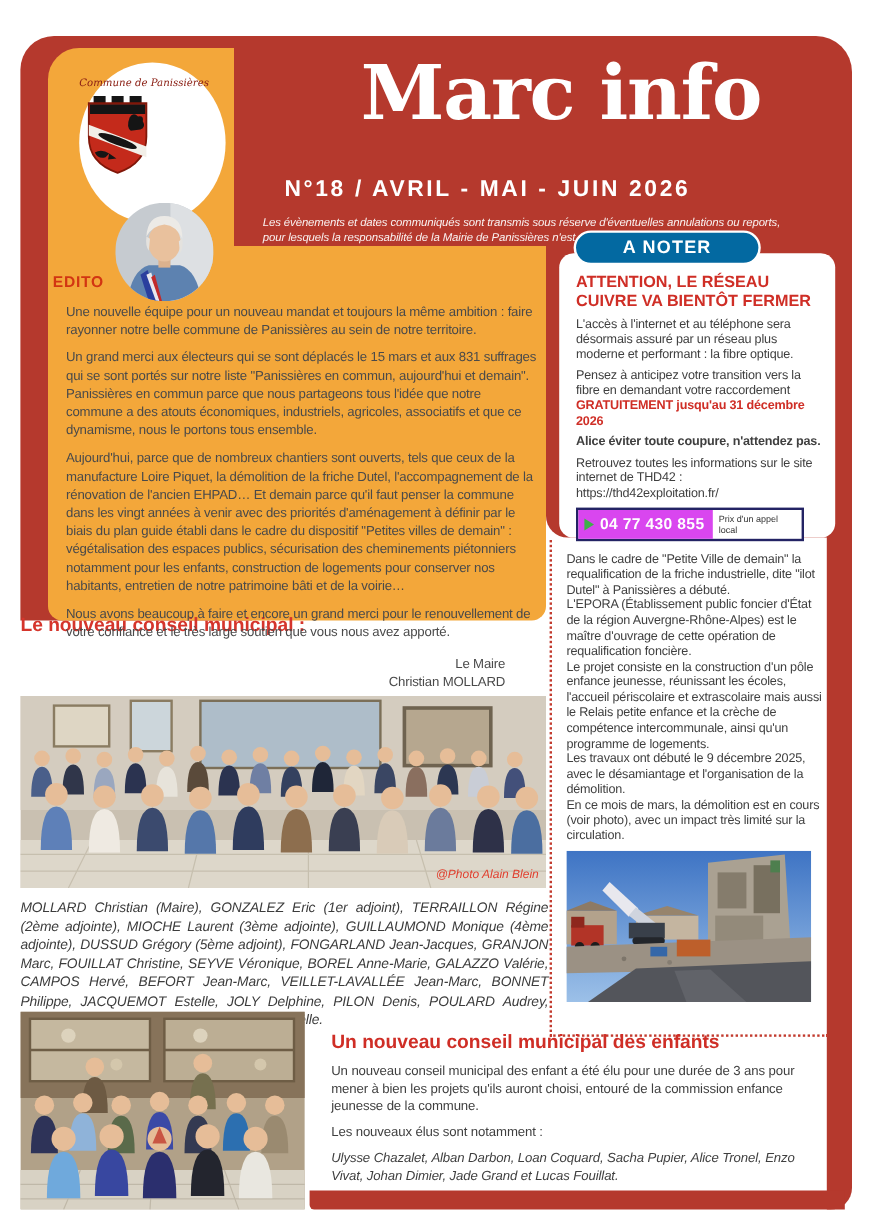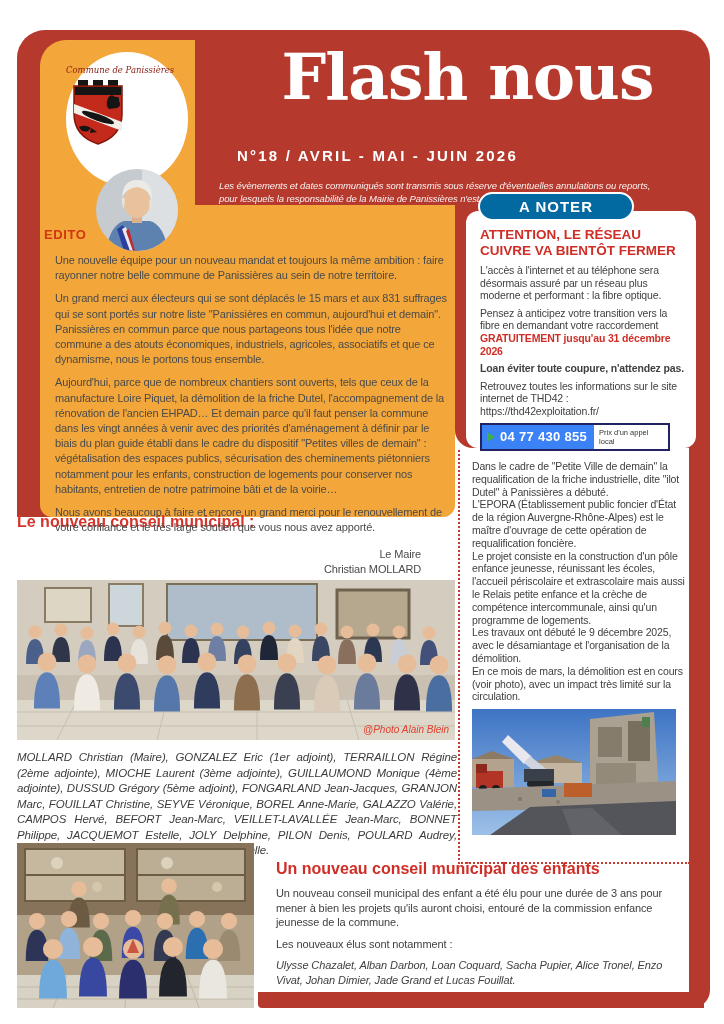--- a/index.html
+++ b/index.html
@@ -13,42 +13,42 @@
   .red-right-panel{left:455px;top:200px;width:255px;height:248px;background:#b5392d;border-radius:0 0 18px 18px;}
   .red-right-bar{left:689px;top:420px;width:21px;height:588px;background:#b5392d;border-radius:0 0 18px 0;}
   .red-bottom-bar{left:258px;top:992px;width:446px;height:16px;background:#b5392d;border-radius:0 0 0 4px;}
   
   .crest-oval{left:66px;top:52px;width:122px;height:134px;background:#fff;border-radius:50%;
               display:flex;flex-direction:column;align-items:flex-start;z-index:5;}
   .crest-title{margin-top:13px;font-family:"DejaVu Serif",serif;font-style:italic;font-size:8.5px;
                color:#8b2015;white-space:nowrap;}
   .masthead{left:240px;top:40px;width:455px;text-align:center;color:#fff;z-index:5;
             font-family:"DejaVu Serif",serif;font-weight:bold;font-size:63px;letter-spacing:-1px;}
-  .issue{left:237px;top:147px;width:460px;color:#fff;font-weight:bold;font-size:15px;
+  .issue{left:237px;top:147px;width:460px;color:#fff;font-weight:bold;font-size:19px;
          letter-spacing:2.2px;z-index:5;}
   .disclaimer{left:219px;top:180px;width:448px;color:rgba(255,255,255,.93);font-style:italic;
               font-size:9.5px;line-height:12.5px;letter-spacing:-.1px;z-index:5;}
   .mayor{left:96px;top:169px;width:82px;height:82px;border-radius:50%;overflow:hidden;z-index:6;}
   
   .edito-label{left:44px;top:227px;color:#d23512;font-weight:bold;font-size:13px;letter-spacing:.6px;z-index:6;}
   .edito-body{left:55px;top:253px;width:392px;color:#4a4a4a;font-size:11px;line-height:15.2px;
               letter-spacing:-.15px;z-index:6;}
   .edito-body p{margin:0 0 8px 0;text-align:left;}
   .signature{margin-top:12px;text-align:right;padding-right:26px;line-height:15px;}
   
   .noter-badge{left:478px;top:192px;width:152px;height:25px;background:#0369a1;border:2px solid #fff;
                border-radius:15px;color:#fff;font-weight:bold;font-size:15px;letter-spacing:1px;
                display:flex;align-items:center;justify-content:center;z-index:7;}
   .noter-box{left:466px;top:211px;width:230px;height:237px;background:#fff;border-radius:12px;
              padding:16px 11px 8px 14px;box-sizing:border-box;z-index:6;}
   .noter-title{color:#cf2e26;font-weight:bold;font-size:13.5px;line-height:16px;margin:0 0 5px 0;}
   .noter-box p{margin:0 0 5px 0;color:#3f3f3f;font-size:10.5px;line-height:12.6px;letter-spacing:-.15px;}
   .red-strong{color:#cf2e26;font-weight:bold;}
   .phone-row{margin-top:4px;display:flex;height:24px;border:2px solid #232364;background:#fff;width:186px;}
-  .phone-num{background:#3b82f6;color:#fff;font-weight:bold;font-size:13px;letter-spacing:.3px;
+  .phone-num{background:#d946ef;color:#fff;font-weight:bold;font-size:13px;letter-spacing:.3px;
              display:flex;align-items:center;gap:5px;padding:0 7px 0 5px;}
   .tri{width:0;height:0;border-left:8px solid #3faf49;border-top:5px solid transparent;border-bottom:5px solid transparent;}
   .phone-note{flex:1;display:flex;align-items:center;padding:0 5px;font-size:7.5px;color:#333;}
   
   .travaux-box{left:458px;top:450px;width:232px;height:414px;border-left:2px dotted #c23b2e;
                border-bottom:2px dotted #c23b2e;padding:10px 2px 6px 12px;box-sizing:border-box;z-index:4;}
   .travaux-title{color:#cf2e26;font-weight:bold;font-size:14.5px;margin:0 0 7px 0;}
   .travaux-box p{margin:0;color:#3f3f3f;font-size:10.5px;line-height:12.8px;letter-spacing:-.15px;}
   .travaux-photo{margin-top:6px;width:204px;height:126px;display:block;}
   
@@ -84,21 +84,21 @@
       <rect x="42" y="2" width="10" height="9" fill="#151515"></rect>
       <path d="M8 8 H56 V36 Q56 58 32 66 Q8 58 8 36 Z" fill="#c42a1b" stroke="#801709" stroke-width="1.5"></path>
       <rect x="9" y="9" width="46" height="8" fill="#151515"></rect>
       <polygon points="8,26 56,44 56,53 8,35" fill="#f2efe8"></polygon>
       <ellipse cx="32" cy="39.5" rx="17" ry="3.4" fill="#151515" transform="rotate(20 32 39.5)"></ellipse>
       <path d="M42 20 q3 -5 7 -1 q5 -1 4 4 q3 5 -2 7 l-8 1 q-4 -3 -1 -11 z" fill="#151515"></path>
       <path d="M13 49 q6 -3 12 1 l-3 3 q-6 2 -9 -4 z M25 50 l6 4 l-7 1 z" fill="#151515"></path>
     </svg>
   </div>
 
-  <div class="abs masthead">Flash nous</div>
+  <div class="abs masthead">Marc info</div>
   <div class="abs issue">N°18 / AVRIL - MAI - JUIN 2026</div>
   <div class="abs disclaimer">Les évènements et dates communiqués sont transmis sous réserve d'éventuelles annulations ou reports, pour lesquels la responsabilité de la Mairie de Panissières n'est pas engagée.</div>
 
   <div class="abs mayor">
     <svg width="82" height="82" viewBox="0 0 82 82">
       <rect width="82" height="82" fill="#c6cbd0"></rect>
       <rect x="46" width="36" height="82" fill="#dde0e3"></rect>
       <path d="M10 82 Q14 56 28 52 L54 52 Q68 56 72 82 Z" fill="#5d82b0"></path>
       <polygon points="27,56 36,82 28,82 21,60" fill="#2a3f9e"></polygon>
       <polygon points="30,58 37,82 34,82 26,60" fill="#e8e8ee"></polygon>
@@ -120,21 +120,21 @@
       <div>Le Maire</div>
       <div>Christian MOLLARD</div>
     </div>
   </div>
 
   <div class="abs noter-badge">A NOTER</div>
   <div class="abs noter-box">
     <div class="noter-title">ATTENTION, LE RÉSEAU CUIVRE VA BIENTÔT FERMER</div>
     <p>L'accès à l'internet et au téléphone sera désormais assuré par un réseau plus moderne et performant : la fibre optique.</p>
     <p><span>Pensez à anticipez votre transition vers la fibre en demandant votre raccordement </span><span class="red-strong">GRATUITEMENT jusqu'au 31 décembre 2026</span></p>
-    <p class="red-strong">Loan éviter toute coupure, n'attendez pas.</p>
+    <p class="red-strong">Alice éviter toute coupure, n'attendez pas.</p>
     <p>Retrouvez toutes les informations sur le site internet de THD42 : https://thd42exploitation.fr/</p>
     <div class="phone-row">
       <div class="phone-num">
         <span class="tri"></span>
         <span>04 77 430 855</span>
       </div>
       <div class="phone-note">Prix d'un appel local</div>
     </div>
   </div>
 

